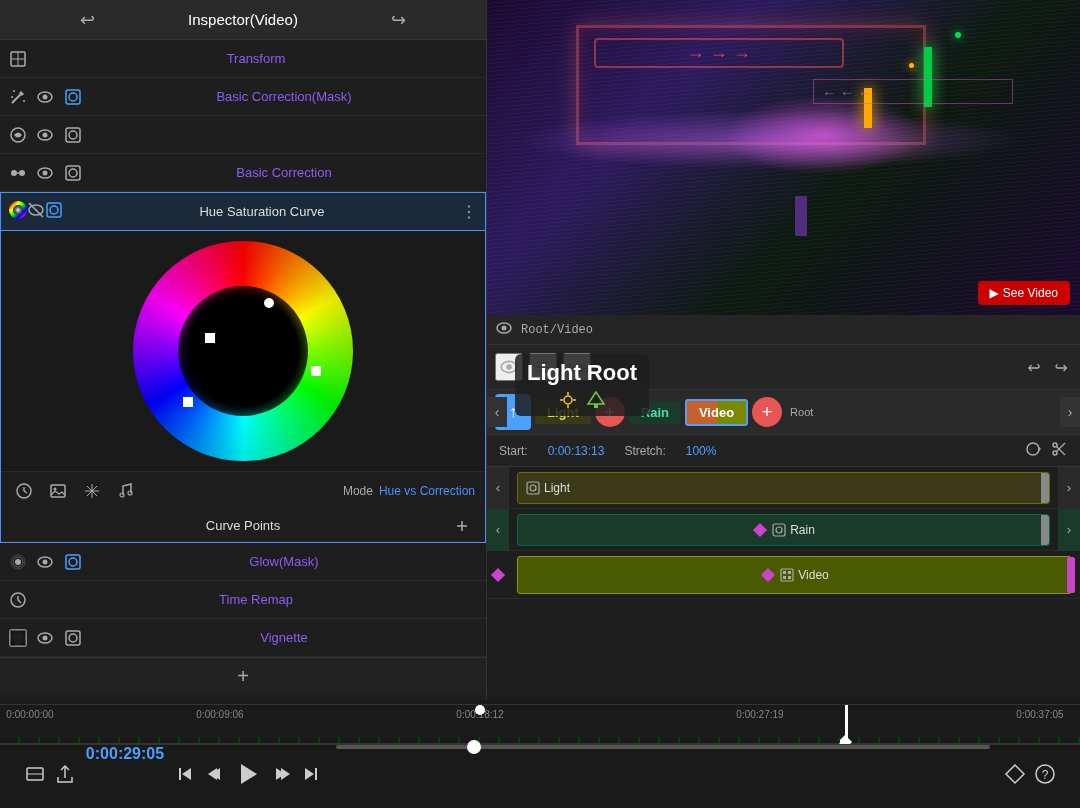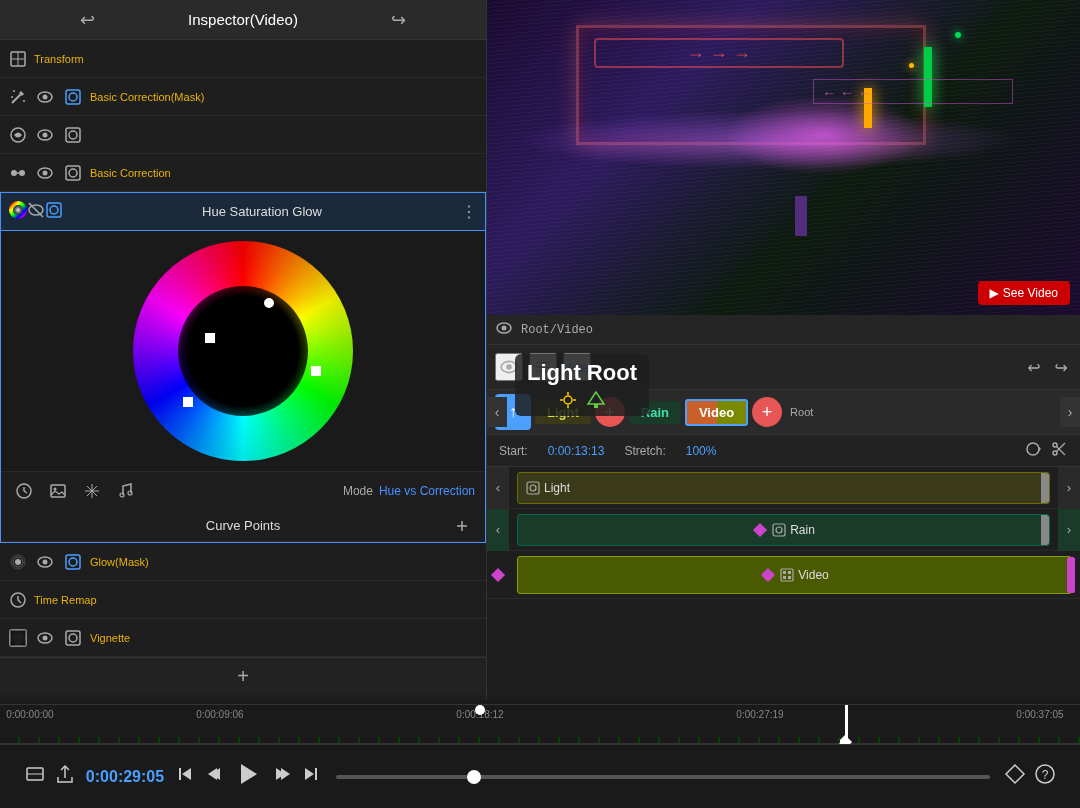--- a/index.html
+++ b/index.html
@@ -23,21 +23,21 @@
     #inspector-header .nav-btn.left { left: 80px; }
     #inspector-header .nav-btn.right { right: 80px; }
 
     .inspector-row {
       display: flex; align-items: center; height: 38px;
       border-bottom: 1px solid #2a2a2a; padding: 0 8px; cursor: pointer;
     }
     .inspector-row .row-icon { width: 20px; height: 20px; margin-right: 6px; display: flex; align-items: center; justify-content: center; }
     .inspector-row .eye-icon { width: 22px; height: 20px; margin-right: 6px; display: flex; align-items: center; justify-content: center; }
     .inspector-row .mask-icon { width: 22px; height: 20px; margin-right: 6px; display: flex; align-items: center; justify-content: center; }
-    .inspector-row .label { flex: 1; text-align: left; font-size: 11px; color: #eab308; }
+    .inspector-row .label { flex: 1; text-align: center; font-size: 13px; color: #8b5cf6; }
 
     
     #hue-sat-section {
       border: 1px solid #4a8fff; margin: 0;
     }
     #hue-sat-header {
       display: flex; align-items: center; height: 38px;
       background: #1a2a3a; padding: 0 8px; border-bottom: 1px solid #4a8fff;
     }
 
@@ -186,21 +186,21 @@
       display: flex; align-items: center;
     }
     .ruler-label { position: absolute; top: 4px; font-size: 10px; color: #888; white-space: nowrap; transform: translateX(-50%); }
     .playhead-marker { position: absolute; bottom: 0; width: 3px; height: 100%; background: #fff; }
     .playhead-diamond { position: absolute; bottom: -4px; width: 10px; height: 10px; background: #fff; transform: translateX(-50%) rotate(45deg); }
 
     
     #bottom-controls {
       position: absolute; left: 0; bottom: 0; width: 1080px; height: 64px;
       background: #1a1a1a; border-top: 1px solid #333;
-      display: flex; align-items: center; padding: 0 20px; gap: 0; margin-top: 44px;
+      display: flex; padding: 0 20px; gap: 0; margin-top: 44px;
     }
     .ctrl-btn { background: none; border: none; color: #ccc; font-size: 20px; cursor: pointer; padding: 4px; }
     .play-btn { background: none; border: none; color: #ccc; font-size: 24px; cursor: pointer; padding: 4px; }
     .timecode { color: #4a9fff; font-size: 16px; font-weight: bold; min-width: 90px; text-align: center; }
     .volume-slider { flex: 1; height: 4px; background: #555; border-radius: 2px; position: relative; margin: 0 10px; cursor: pointer; }
     .volume-knob { position: absolute; top: 50%; transform: translateY(-50%); width: 14px; height: 14px; background: #fff; border-radius: 50%; cursor: pointer; }
 
     
     .icon-svg { width: 18px; height: 18px; }
 
@@ -387,21 +387,21 @@
           <line x1="2" y1="2" x2="16" y2="16" stroke="#aaa" stroke-width="1.5"></line>
           <ellipse cx="9" cy="9" rx="7" ry="5" stroke="#aaa" stroke-width="1.5" fill="none"></ellipse>
         </svg>
       </div>
       <div class="mask-icon">
         <svg class="icon-svg" viewBox="0 0 18 18" fill="none">
           <rect x="2" y="2" width="14" height="14" rx="2" stroke="#4a9fff" stroke-width="1.5" fill="none"></rect>
           <circle cx="9" cy="9" r="4" stroke="#4a9fff" stroke-width="1.5" fill="none"></circle>
         </svg>
       </div>
-      <span style="flex:1; text-align:center; font-size:13px; color:#ddd;">Hue Saturation Glow</span>
+      <span style="flex:1; text-align:center; font-size:13px; color:#ddd;">Hue Saturation Curve</span>
       <div style="color:#aaa; font-size:16px; cursor:pointer;">⋮</div>
     </div>
 
     <div id="color-wheel-container">
       <div id="color-wheel">
         <div id="wheel-canvas">
           <div id="wheel-inner"></div>
           <div id="wheel-outer-fade"></div>
 
           <div class="wheel-dot" style="top:28%; left:62%;"></div>

